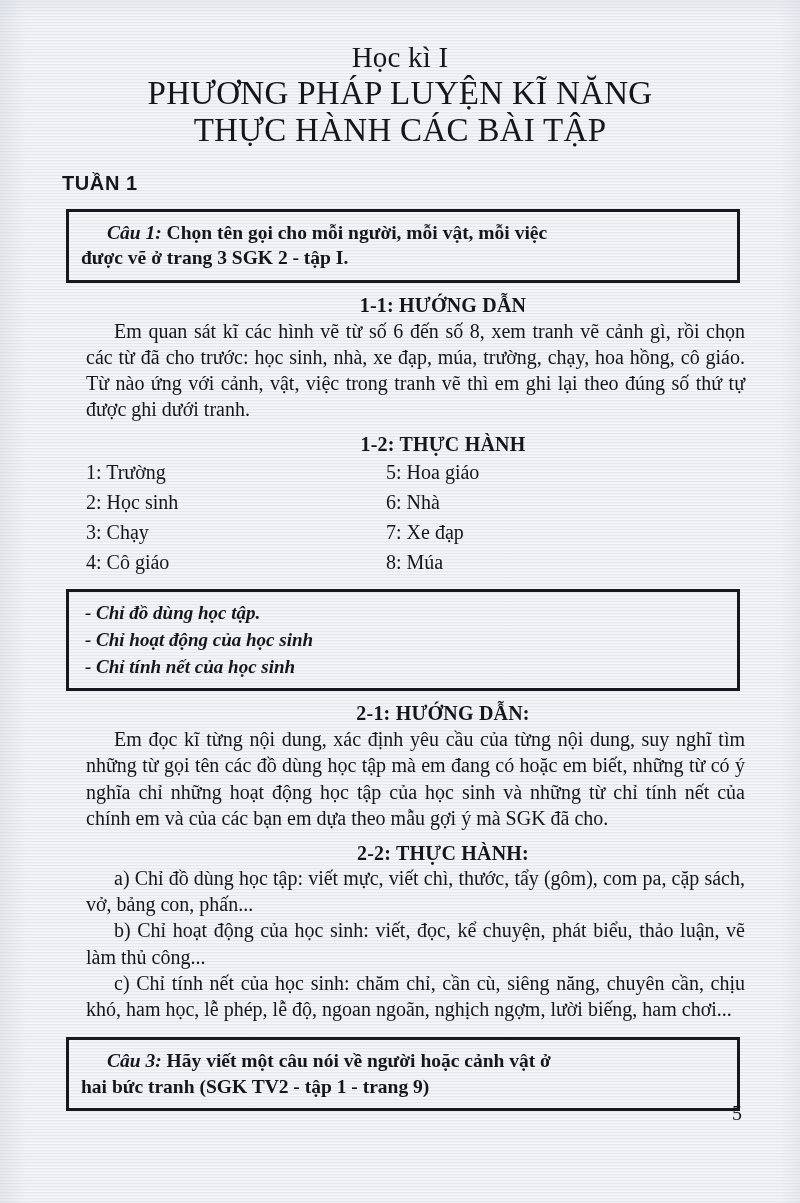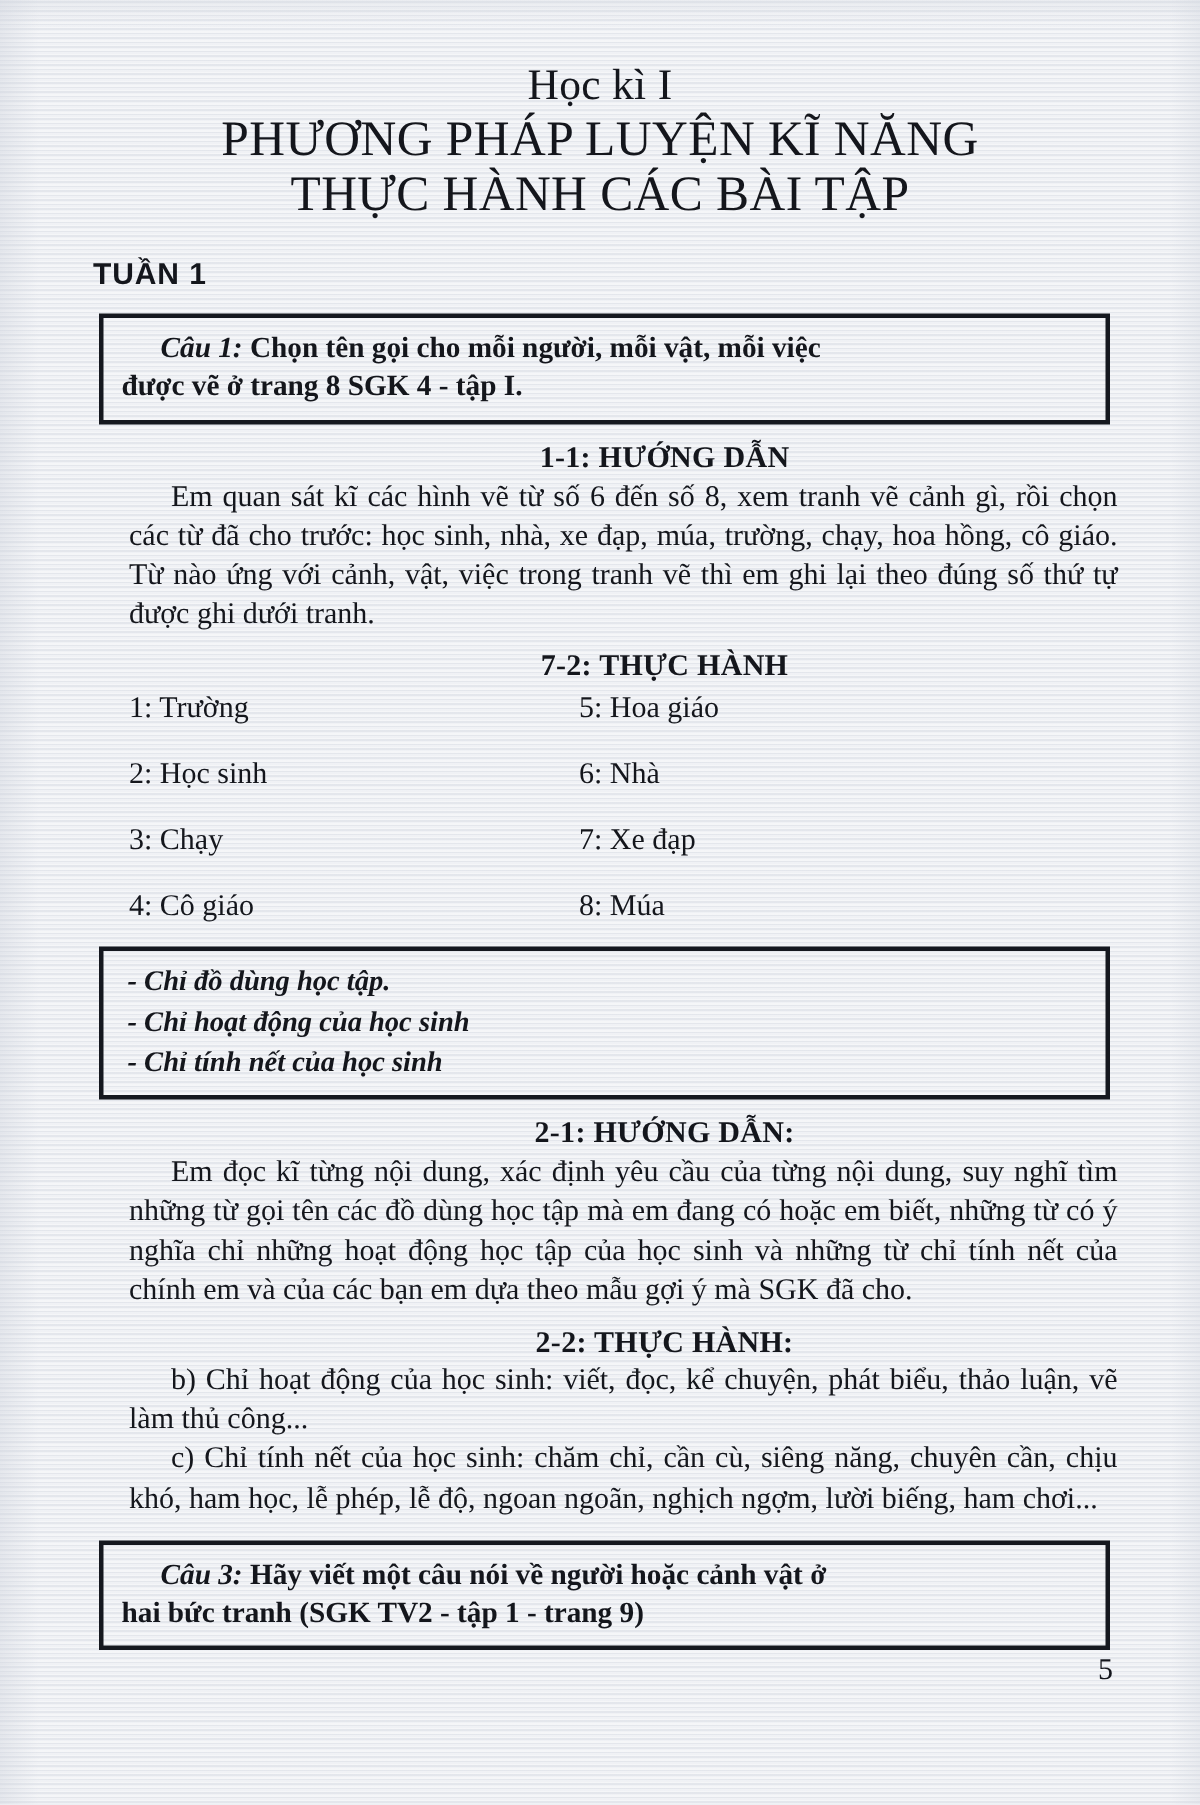--- a/index.html
+++ b/index.html
@@ -130,21 +130,21 @@
   .para.tight { margin-top: 0; }
 
   
   .answer-list {
     margin: 2px 0 0 86px;
     width: 560px;
     display: grid;
     grid-template-columns: 300px 260px;
     grid-auto-flow: column;
     grid-template-rows: repeat(4, auto);
-    row-gap: 16px;
+    row-gap: 2px;
   }
   .answer-item {
     font-size: 20px;
     line-height: 1.40;
   }
 
   
   .page-number {
     position: absolute;
     right: 58px;
@@ -168,27 +168,27 @@
     </div>
   </div>
 
   <div class="week-heading">TUẦN 1</div>
 
   <div class="qbox">
     <div class="qbox-line first">
       <span class="q-label">Câu 1:</span>
       <span>Chọn tên gọi cho mỗi người, mỗi vật, mỗi việc</span>
     </div>
-    <div class="qbox-line">được vẽ ở trang 8 SGK 4 - tập I.</div>
+    <div class="qbox-line">được vẽ ở trang 3 SGK 2 - tập I.</div>
   </div>
 
   <div class="sec-heading">1-1: HƯỚNG DẪN</div>
   <div class="para">Em quan sát kĩ các hình vẽ từ số 6 đến số 8, xem tranh vẽ cảnh gì, rồi chọn các từ đã cho trước: học sinh, nhà, xe đạp, múa, trường, chạy, hoa hồng, cô giáo. Từ nào ứng với cảnh, vật, việc trong tranh vẽ thì em ghi lại theo đúng số thứ tự được ghi dưới tranh.</div>
 
-  <div class="sec-heading">7-2: THỰC HÀNH</div>
+  <div class="sec-heading">1-2: THỰC HÀNH</div>
   <div class="answer-list">
     <div class="answer-item">1: Trường</div>
     <div class="answer-item">2: Học sinh</div>
     <div class="answer-item">3: Chạy</div>
     <div class="answer-item">4: Cô giáo</div>
     <div class="answer-item">5: Hoa giáo</div>
     <div class="answer-item">6: Nhà</div>
     <div class="answer-item">7: Xe đạp</div>
     <div class="answer-item">8: Múa</div>
   </div>
@@ -196,20 +196,21 @@
   <div class="qbox" style="margin-top:13px;padding-bottom:7px;">
     <div class="qbox-item">- Chỉ đồ dùng học tập.</div>
     <div class="qbox-item">- Chỉ hoạt động của học sinh</div>
     <div class="qbox-item">- Chỉ tính nết của học sinh</div>
   </div>
 
   <div class="sec-heading">2-1: HƯỚNG DẪN:</div>
   <div class="para">Em đọc kĩ từng nội dung, xác định yêu cầu của từng nội dung, suy nghĩ tìm những từ gọi tên các đồ dùng học tập mà em đang có hoặc em biết, những từ có ý nghĩa chỉ những hoạt động học tập của học sinh và những từ chỉ tính nết của chính em và của các bạn em dựa theo mẫu gợi ý mà SGK đã cho.</div>
 
   <div class="sec-heading">2-2: THỰC HÀNH:</div>
+  <div class="para tight">a) Chỉ đồ dùng học tập: viết mực, viết chì, thước, tẩy (gôm), com pa, cặp sách, vở, bảng con, phấn...</div>
   <div class="para tight">b) Chỉ hoạt động của học sinh: viết, đọc, kể chuyện, phát biểu, thảo luận, vẽ làm thủ công...</div>
   <div class="para tight">c) Chỉ tính nết của học sinh: chăm chỉ, cần cù, siêng năng, chuyên cần, chịu khó, ham học, lễ phép, lễ độ, ngoan ngoãn, nghịch ngợm, lười biếng, ham chơi...</div>
 
   <div class="qbox" style="margin-top:15px;">
     <div class="qbox-line first">
       <span class="q-label">Câu 3:</span>
       <span>Hãy viết một câu nói về người hoặc cảnh vật ở</span>
     </div>
     <div class="qbox-line">hai bức tranh (SGK TV2 - tập 1 - trang 9)</div>
   </div>

